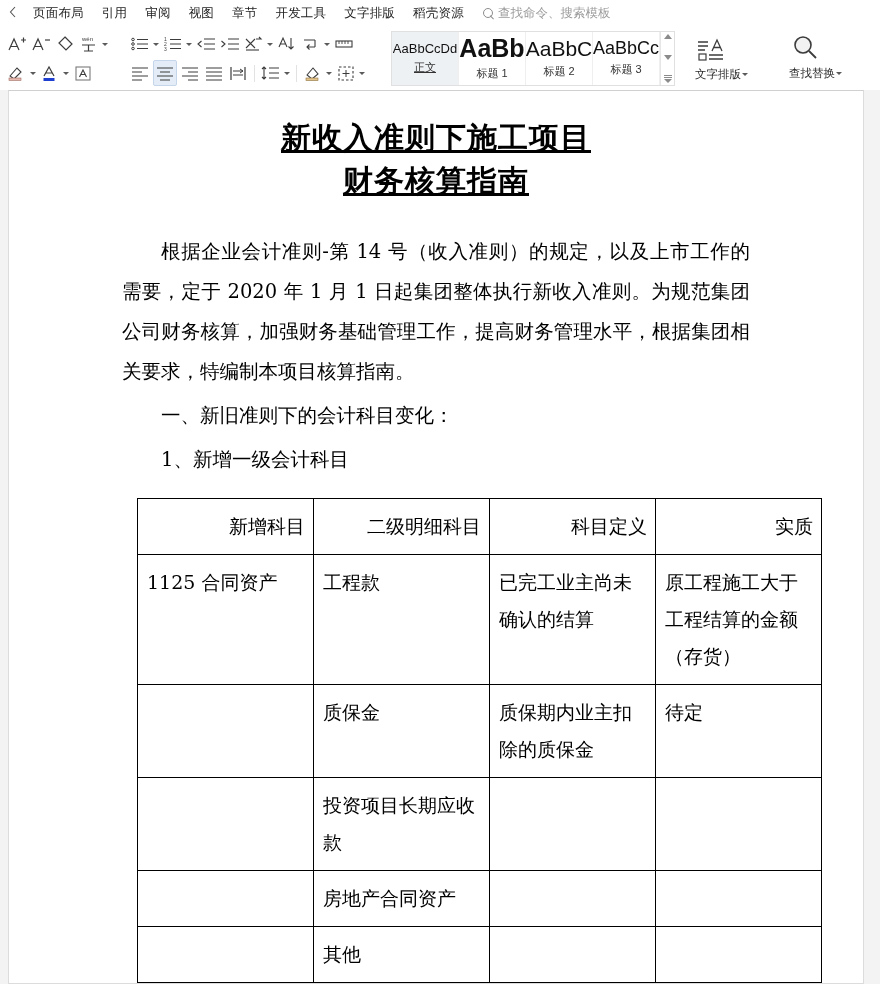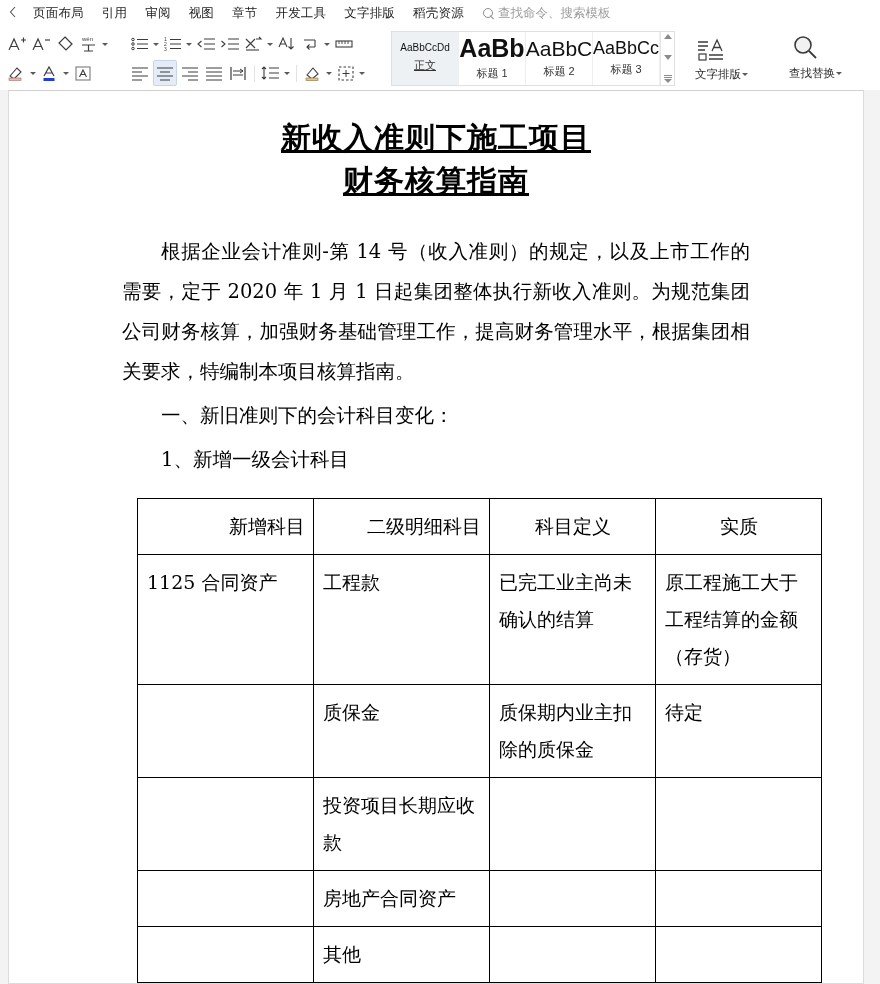--- a/index.html
+++ b/index.html
@@ -124,21 +124,21 @@
   }
   table.doc-table td {
     border: 1px solid #000; padding: 9px 8px 9px 9px; vertical-align: top;
     line-height: 1.95; word-break: break-all;
   }
   td.c0 { width: 158px; }
   td.c1 { width: 158px; }
   td.c2 { width: 148px; }
   td.c3 { width: 148px; }
   tr.hrow td { text-align: right; }
-  tr.hrow td.center { text-align: center; }
+  tr.hrow td.center { text-align: right; }
 </style>
 </head>
 <body>
 
 <div id="app">
 
   <div class="menubar">
     <div class="menu-back">
       <svg width="10" height="12" viewBox="0 0 10 12">
           <path d="M7 1 L2.5 6 L7 11" fill="none" stroke="#555" stroke-width="1.1"></path>
@@ -324,21 +324,21 @@
         </div>
         <span class="caret"></span>
       </div>
     </div>
 
     <div class="sep"></div>
 
     <div class="rgroup" style="justify-content:center;">
       <div class="styles-box">
         <div class="style-cell sel">
-          <div class="style-prev" style="font-size:10px;">AaBbCcDd</div>
+          <div class="style-prev" style="font-size:13px;">AaBbCcDd</div>
           <div class="style-name">正文</div>
         </div>
         <div class="style-cell">
           <div class="style-prev" style="font-size:25px;font-weight:700;">AaBb</div>
           <div class="style-name">标题 1</div>
         </div>
         <div class="style-cell">
           <div class="style-prev" style="font-size:21px;">AaBbC</div>
           <div class="style-name">标题 2</div>
         </div>

